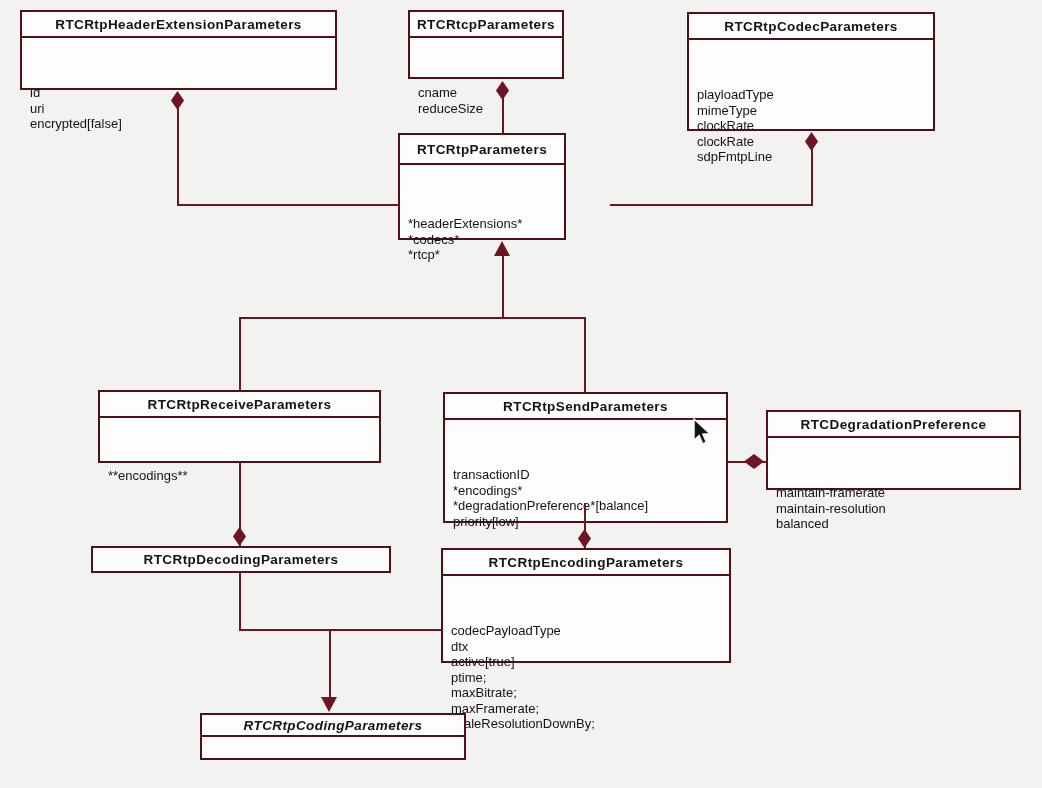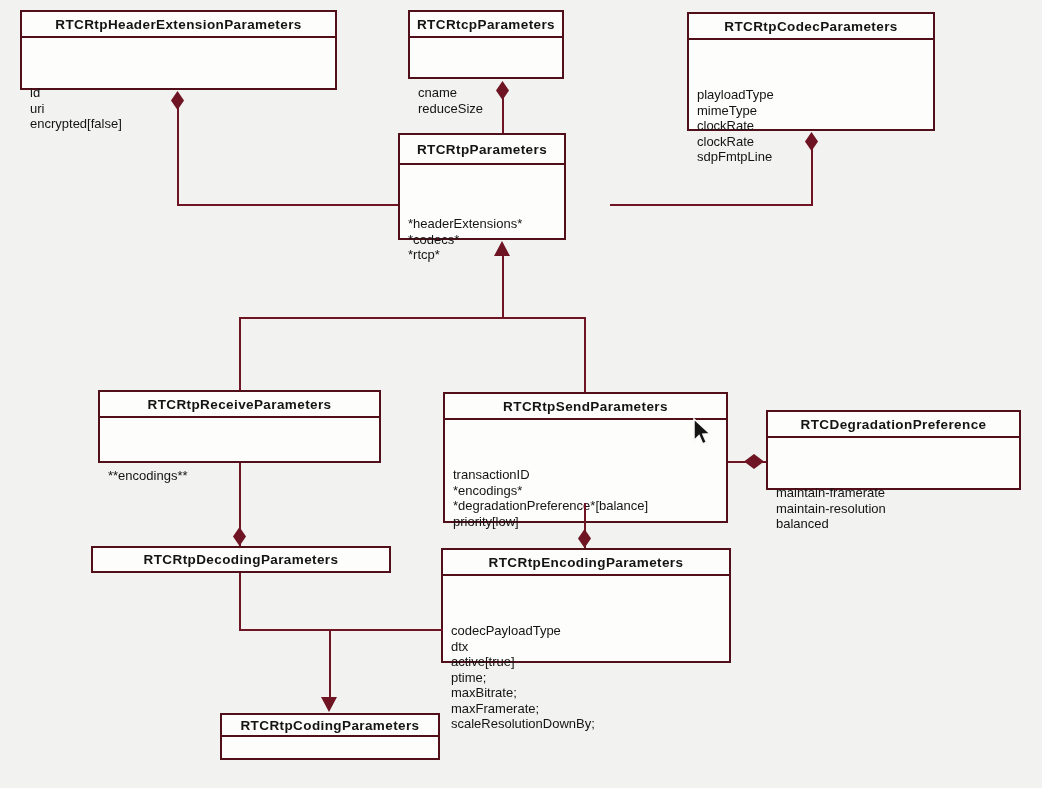--- a/index.html
+++ b/index.html
@@ -56,21 +56,21 @@
   #b-rtp       {left:398px; top:133px; width:168px; height:107px;}
   #b-rtp .cls-title{padding:7px 4px 6px;}
   #b-rtp .cls-attrs{padding-top:9px;}
   #b-receive   {left:98px;  top:390px; width:283px; height:73px;}
   #b-receive .cls-attrs{padding-top:8px;}
   #b-send      {left:443px; top:392px; width:285px; height:131px;}
   #b-degr      {left:766px; top:410px; width:255px; height:80px;}
   #b-decoding  {left:91px;  top:546px; width:300px; height:27px;}
   #b-decoding .cls-title{padding:4px 4px 3px;}
   #b-encoding  {left:441px; top:548px; width:290px; height:115px;}
-  #b-coding    {left:220px; top:713px; width:220px; height:47px;}
+  #b-coding    {left:200px; top:713px; width:266px; height:47px;font-style:italic;}
   #b-coding .cls-title{padding:3px 4px 2px;}
   #b-coding .cls-attrs{padding:2px 8px;}
 </style>
 </head>
 <body>
 
 <div id="stage">
 
   <div class="cls" id="b-headerext">
     <div class="cls-title">RTCRtpHeaderExtensionParameters</div>

